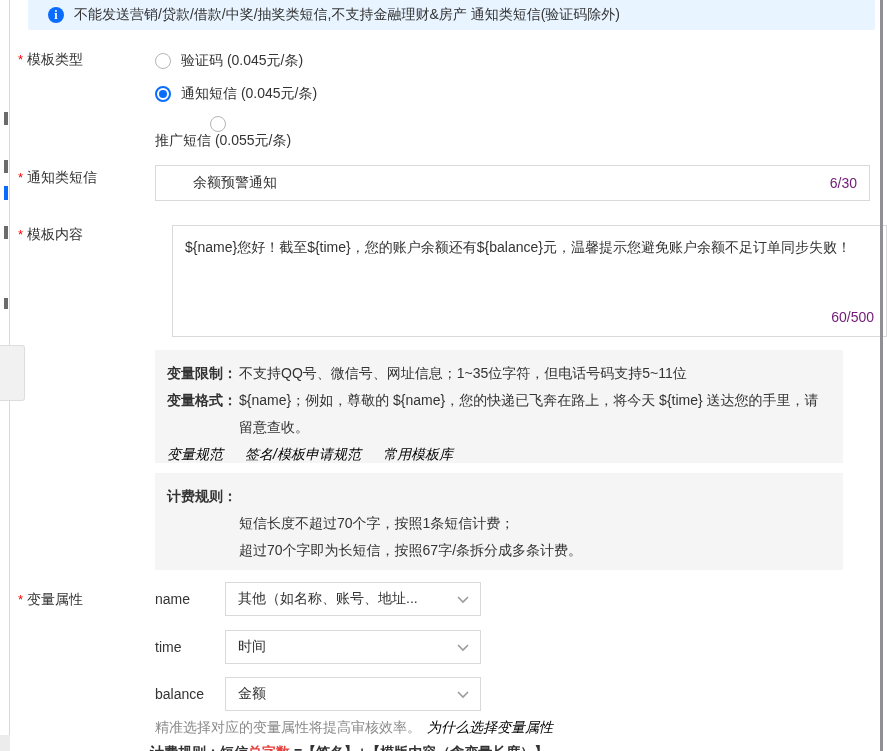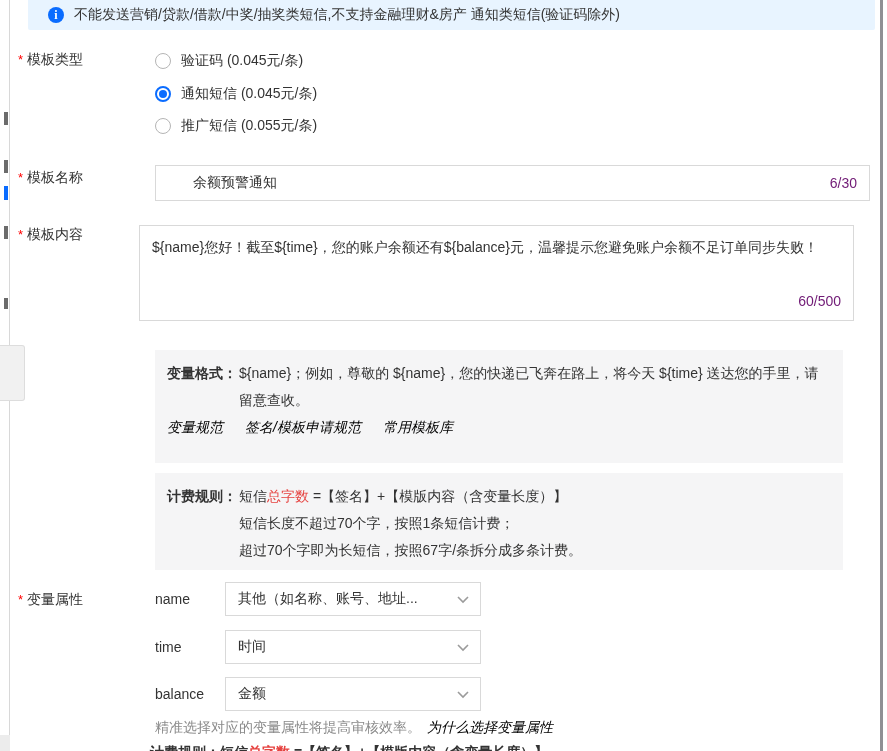--- a/index.html
+++ b/index.html
@@ -43,21 +43,21 @@
   .radio.selected::after { content:""; position:absolute; left:2px; top:2px; width:8px; height:8px;
     border-radius:50%; background:#0a6cff; }
 
   
   .text-input { position:absolute; left:155px; top:165px; width:715px; height:36px;
     border:1px solid #d9d9d9; background:#fff; display:flex; align-items:center; padding:0 12px; }
   .text-input .val { flex:1; color:#333;margin-left:25px; }
   .counter { color:#701a75; }
 
   
-  .textarea { position:absolute; left:139px; top:225px; width:715px; height:96px;
+  .textarea { position:absolute; left:172px; top:225px; width:715px; height:112px;
     border:1px solid #d9d9d9; background:#fff; padding:9px 12px; line-height:24px; color:#333; }
   .textarea .counter { position:absolute; right:12px; bottom:7px; }
 
   
   .graybox { position:absolute; left:155px; width:688px; background:#f5f5f6; padding:10px 12px;
     line-height:27px; color:#333; }
   .gb1 { top:350px; height:113px; }
   .gb2 { top:473px; height:97px; }
   .gb-line { display:flex; }
   .gb-label { font-weight:bold; flex:0 0 72px; white-space:nowrap; }
@@ -105,57 +105,60 @@
     <span class="req">*</span><span>模板类型</span>
   </div>
   <div class="radio-row" style="top:51px;">
     <span class="radio"></span>
     <span>验证码 (0.045元/条)</span>
   </div>
   <div class="radio-row" style="top:84px;">
     <span class="radio selected"></span>
     <span>通知短信 (0.045元/条)</span>
   </div>
-  <div class="radio-row" style="top:116px;">
+  <div class="radio-row" style="top:116px;flex-direction:column;">
     <span class="radio"></span>
     <span>推广短信 (0.055元/条)</span>
   </div>
 
   <div class="row-label" style="top:169px;">
-    <span class="req">*</span><span>模板名称</span>
+    <span class="req">*</span><span>通知类短信</span>
   </div>
   <div class="text-input">
     <span class="val">余额预警通知</span>
     <span class="counter">6/30</span>
   </div>
 
   <div class="row-label" style="top:226px;">
     <span class="req">*</span><span>模板内容</span>
   </div>
   <div class="textarea">
     <span>${name}您好！截至${time}，您的账户余额还有${balance}元，温馨提示您避免账户余额不足订单同步失败！</span>
     <span class="counter">60/500</span>
   </div>
 
   <div class="graybox gb1">
+    <div class="gb-line">
+      <span class="gb-label">变量限制：</span>
+      <span class="gb-text">不支持QQ号、微信号、网址信息；1~35位字符，但电话号码支持5~11位</span>
+    </div>
     <div class="gb-line">
       <span class="gb-label">变量格式：</span>
       <span class="gb-text">${name}；例如，尊敬的 ${name}，您的快递已飞奔在路上，将今天 ${time} 送达您的手里，请留意查收。</span>
     </div>
     <div class="links-row">
       <span class="link">变量规范</span>
       <span class="link">签名/模板申请规范</span>
       <span class="link">常用模板库</span>
     </div>
   </div>
 
   <div class="graybox gb2">
     <div class="gb-line">
       <span class="gb-label">计费规则：</span>
-      <span class="gb-text"><span>短信</span><span class="red">总字数</span><span> =【签名】+【模版内容（含变量长度）】</span></span>
     </div>
     <div class="gb-indent">短信长度不超过70个字，按照1条短信计费；</div>
     <div class="gb-indent">超过70个字即为长短信，按照67字/条拆分成多条计费。</div>
   </div>
 
   <div class="row-label" style="top:591px;">
     <span class="req">*</span><span>变量属性</span>
   </div>
 
   <div class="attr-varname" style="top:591px;">name</div>

